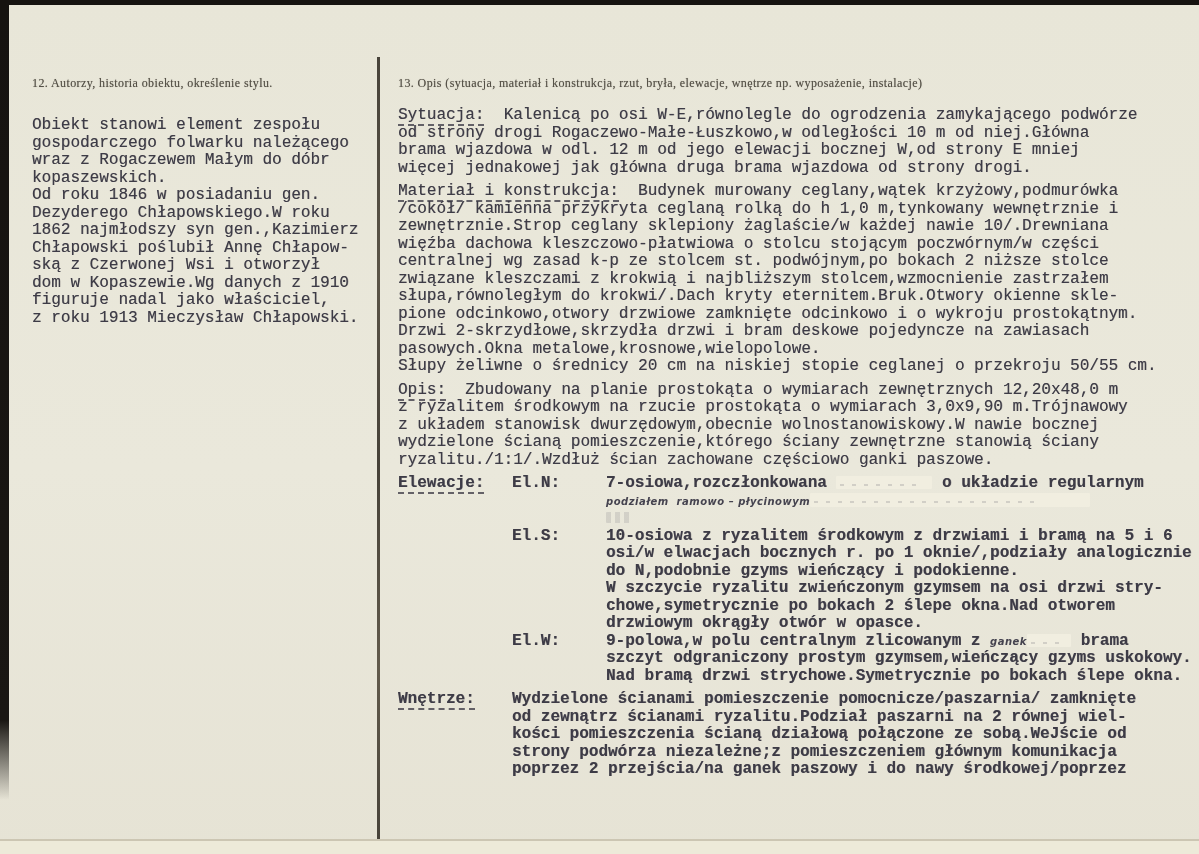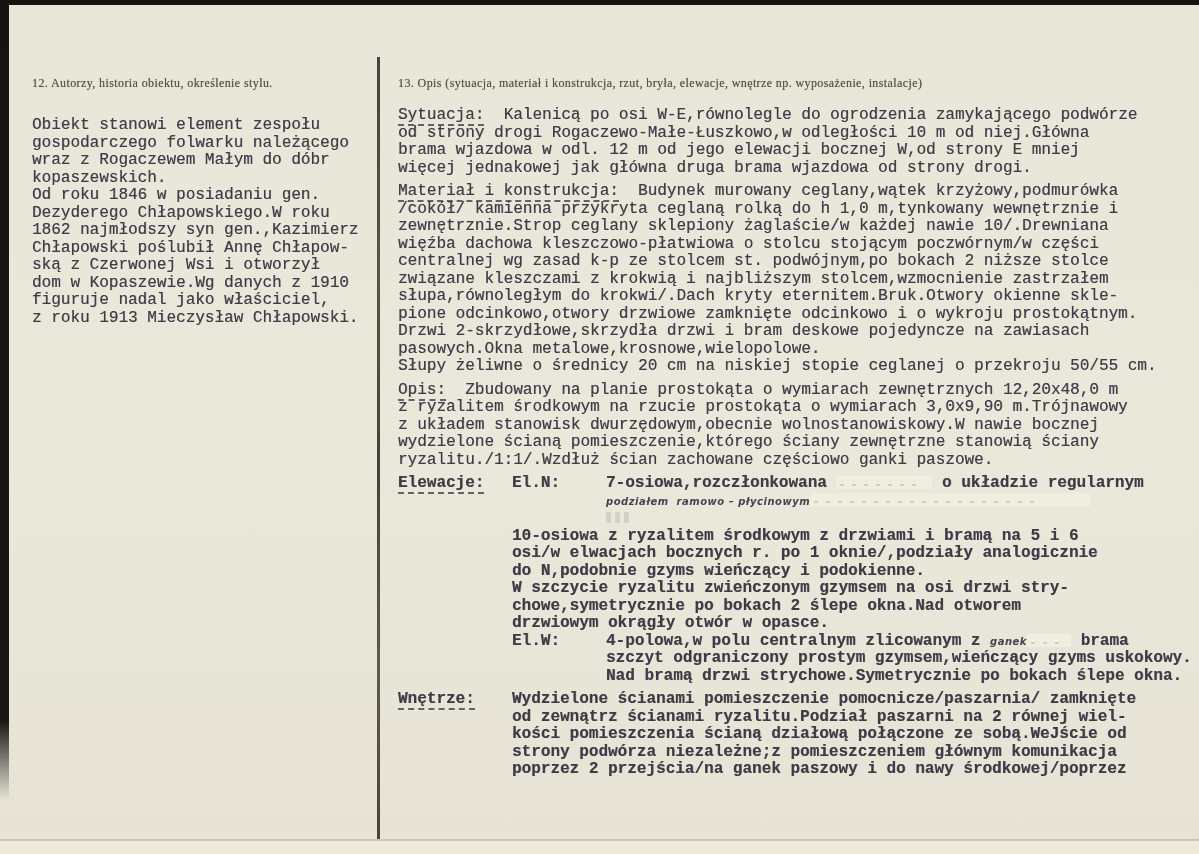--- a/index.html
+++ b/index.html
@@ -120,31 +120,32 @@
     <div class="tw section elev-row" id="sec-elewacje">
       <span class="elev-label-cell"><span class="sec-label">Elewacje:</span></span>
       <div class="elev-items">
 
         <div class="elev-item">
           <span class="elev-key-cell">El.N:</span>
           <div class="elev-text"><span>7-osiowa,rozczłonkowana </span><span class="whiteout wo-n1"></span><span> o układzie regularnym</span><br><span class="hand">podziałem  ramowo – płycinowym</span><span class="whiteout wo-n2"></span><br><span class="ghost"></span></div>
         </div>
 
         <div class="elev-item">
+          <span class="elev-key-cell">El.S:</span>
           <div class="elev-text">10-osiowa z ryzalitem środkowym z drzwiami i bramą na 5 i 6
 osi/w elwacjach bocznych r. po 1 oknie/,podziały analogicznie
 do N,podobnie gzyms wieńczący i podokienne.
 W szczycie ryzalitu zwieńczonym gzymsem na osi drzwi stry-
 chowe,symetrycznie po bokach 2 ślepe okna.Nad otworem
 drzwiowym okrągły otwór w opasce.</div>
         </div>
 
         <div class="elev-item">
           <span class="elev-key-cell">El.W:</span>
-          <div class="elev-text"><span>4-polowa,w polu centralnym zlicowanym z </span><span class="hand">ganek</span><span class="whiteout wo-w"></span><span> brama
+          <div class="elev-text"><span>9-polowa,w polu centralnym zlicowanym z </span><span class="hand">ganek</span><span class="whiteout wo-w"></span><span> brama
 szczyt odgraniczony prostym gzymsem,wieńczący gzyms uskokowy.
 Nad bramą drzwi strychowe.Symetrycznie po bokach ślepe okna.</span></div>
         </div>
 
 
       </div>
     </div>
 
     <div class="tw section wn-row" id="sec-wnetrze">
       <span class="wn-label-cell"><span class="sec-label">Wnętrze:</span></span>

